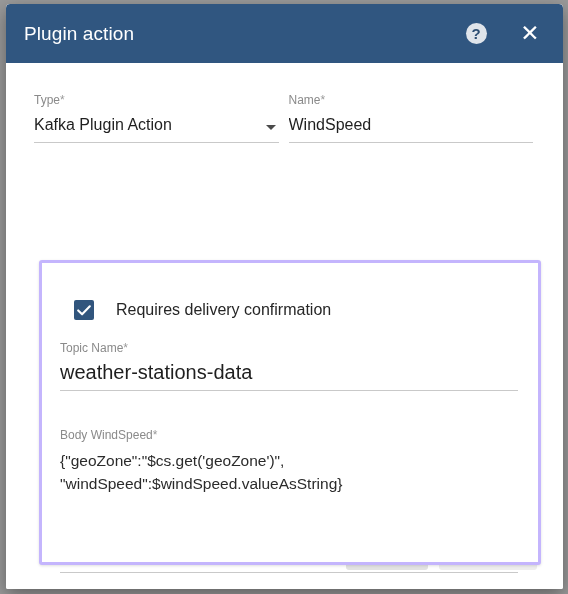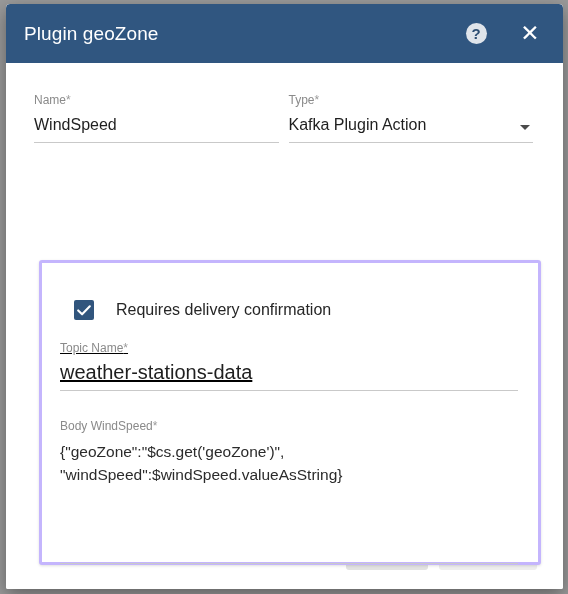--- a/index.html
+++ b/index.html
@@ -151,21 +151,21 @@
     cursor: pointer;
     flex: 0 0 auto;
   }
   .checkbox svg { display: block; }
   #cb-label {
     font-size: 16px;
     color: #262626;
     line-height: 20px;
   }
 
-  #field-topic { padding: 0 2px 0 1px; margin-bottom: 28px; text-decoration: underline; }
+  #field-topic { padding: 0 2px 0 1px; margin-bottom: 37px; }
   #field-topic .fl-value { font-size: 20px; }
 
   #field-body { padding: 0 2px 0 1px; }
   #body-text {
     font-size: 15.5px;
     color: #2b2b2b;
     line-height: 23px;
     min-height: 124px;
     padding-bottom: 6px;
     border-bottom: 1px solid #c9c9c9;
@@ -207,44 +207,44 @@
   }
 </style>
 </head>
 <body>
 
 <div id="backdrop">
 
   <div id="dialog">
 
     <div id="titlebar">
-      <div id="title">Plugin geoZone</div>
+      <div id="title">Plugin action</div>
 
       <div class="tb-btn" id="help-btn">
         <span class="help-circle">?</span>
       </div>
 
       <div class="tb-btn" id="close-btn">
         <span class="x-glyph">✕</span>
       </div>
     </div>
 
     <div id="body">
 
       <div id="toprow">
-
-        <div class="field" id="field-name">
-          <div class="fl-label"><span>Name</span><span class="req">*</span></div>
-          <div class="fl-value" placeholder="Name">WindSpeed</div>
-        </div>
 
         <div class="field" id="field-type">
           <div class="fl-label"><span>Type</span><span class="req">*</span></div>
           <div class="fl-value with-caret">Kafka Plugin Action</div>
           <span class="caret"></span>
+        </div>
+
+        <div class="field" id="field-name">
+          <div class="fl-label"><span>Name</span><span class="req">*</span></div>
+          <div class="fl-value" placeholder="Name">WindSpeed</div>
         </div>
 
       </div>
 
       <div id="card">
 
         <div id="cb-row">
           <span class="checkbox">
             <svg width="14" height="11" viewBox="0 0 14 11">
               <path d="M1.2 5.4 L5.1 9.3 L12.8 1.3" fill="none" stroke="#ffffff" stroke-width="2.1" stroke-linecap="round" stroke-linejoin="round"></path>

